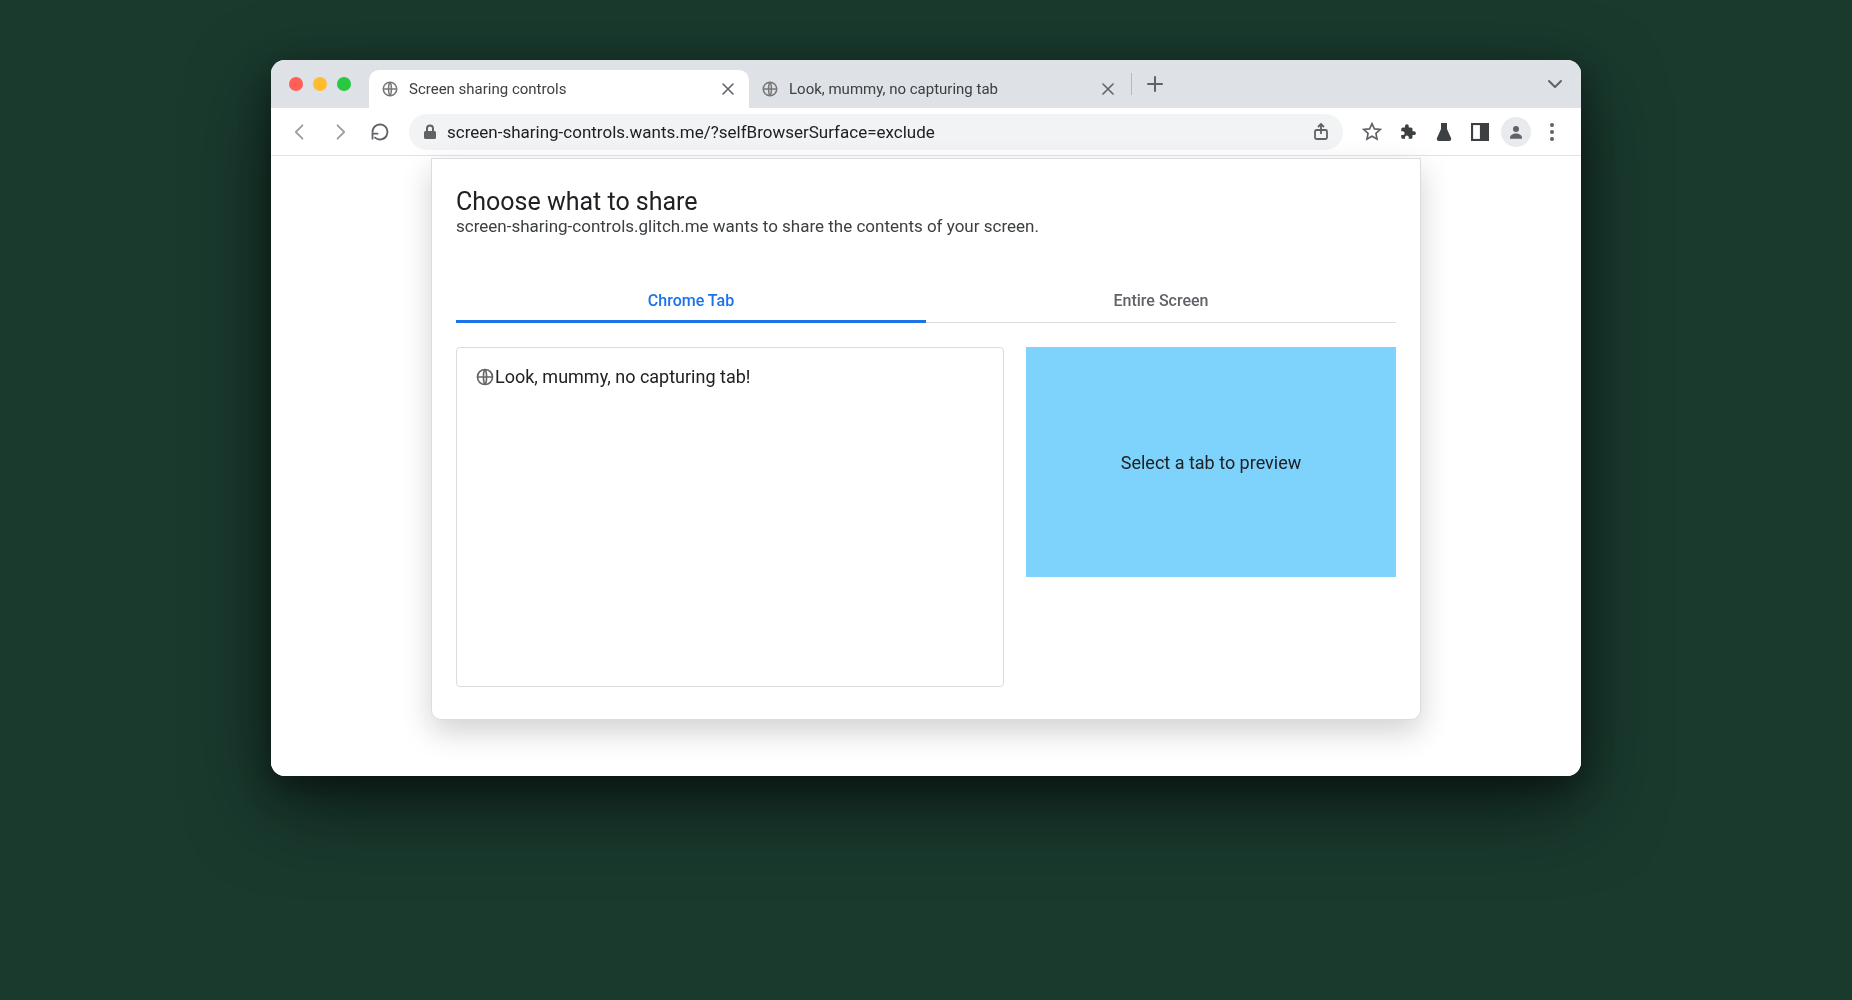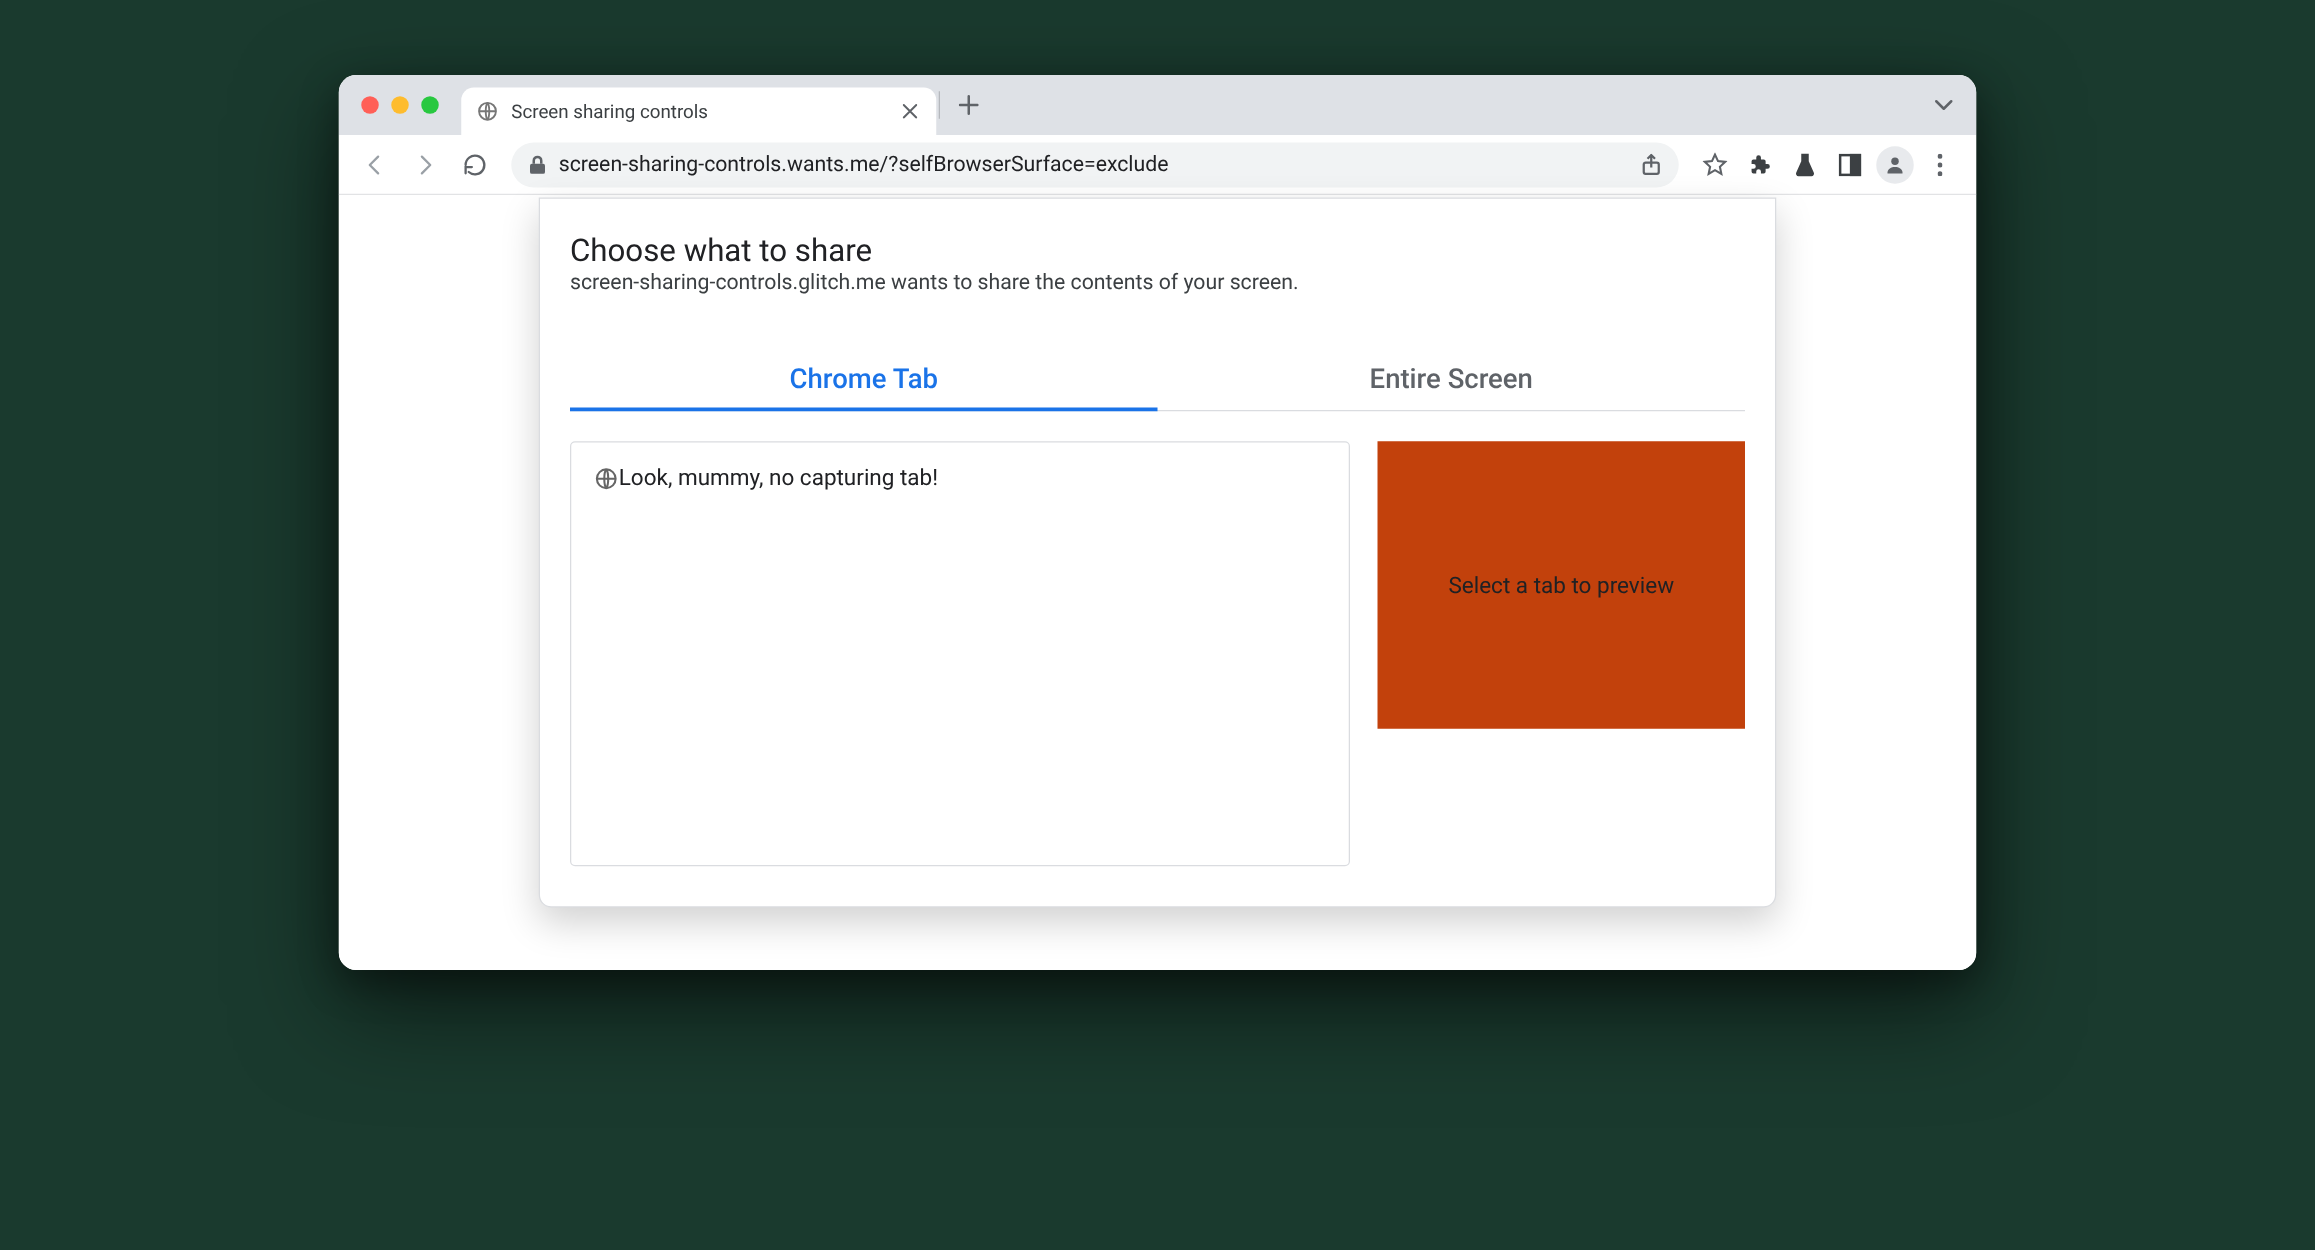--- a/index.html
+++ b/index.html
@@ -157,21 +157,21 @@
     }
     .share-tabs {
       display: flex;
       border-bottom: 1px solid #dadce0;
       margin-bottom: 24px;
     }
     .share-tab {
       flex: 1;
       text-align: center;
       padding: 12px 0;
-      font-size: 22px;
+      font-size: 16px;
       color: #5f6368;
       font-weight: 500;
       position: relative;
     }
     .share-tab.active {
       color: #1a73e8;
     }
     .share-tab.active::after {
       content: '';
       position: absolute;
@@ -190,23 +190,23 @@
       padding: 8px 0;
     }
     .tab-list-item {
       display: flex;
       align-items: center;
       padding: 10px 18px;
       font-size: 18px;
       color: #202124;
     }
     .preview-panel {
-      width: 294px;
+      width: 370px;
       height: 230px;
-      background: #c2410c;
+      background: #7dd3fc;
       display: flex;
       align-items: center;
       justify-content: center;
       color: #202124;
       font-size: 18px;
     }
     
     svg { display: block; }
   </style>
 </head>
@@ -229,20 +229,34 @@
           </svg>
       </span>
       <span class="tab-title">Screen sharing controls</span>
       <span class="tab-close">
         <svg width="12" height="12" viewBox="0 0 12 12">
             <path d="M1 1l10 10M11 1L1 11" stroke="#5f6368" stroke-width="1.6" stroke-linecap="round"></path>
           </svg>
       </span>
     </div>
 
+    <div class="browser-tab" style="width:380px">
+      <span class="favicon">
+        <svg width="18" height="18" viewBox="0 0 24 24" fill="none" stroke="#777" stroke-width="2">
+            <circle cx="12" cy="12" r="9"></circle>
+            <path d="M3 12h18M12 3c2.5 3 2.5 15 0 18M12 3c-2.5 3-2.5 15 0 18"></path>
+          </svg>
+      </span>
+      <span class="tab-title">Look, mummy, no capturing tab</span>
+      <span class="tab-close">
+        <svg width="12" height="12" viewBox="0 0 12 12">
+            <path d="M1 1l10 10M11 1L1 11" stroke="#5f6368" stroke-width="1.6" stroke-linecap="round"></path>
+          </svg>
+      </span>
+    </div>
 
     <div class="tab-divider"></div>
 
     <div class="new-tab-btn">
       <svg width="16" height="16" viewBox="0 0 16 16">
           <path d="M8 1v14M1 8h14" stroke="#5f6368" stroke-width="2" stroke-linecap="round"></path>
         </svg>
     </div>
 
     <div class="tab-strip-right">

